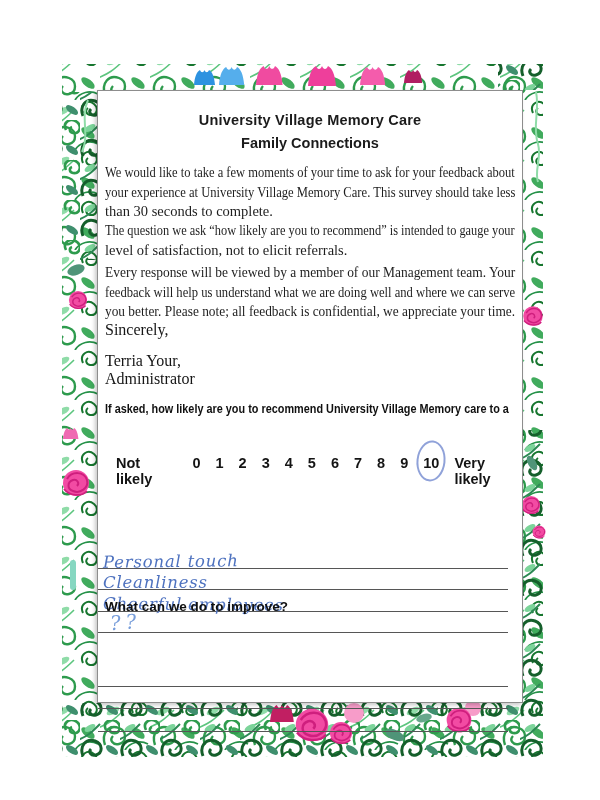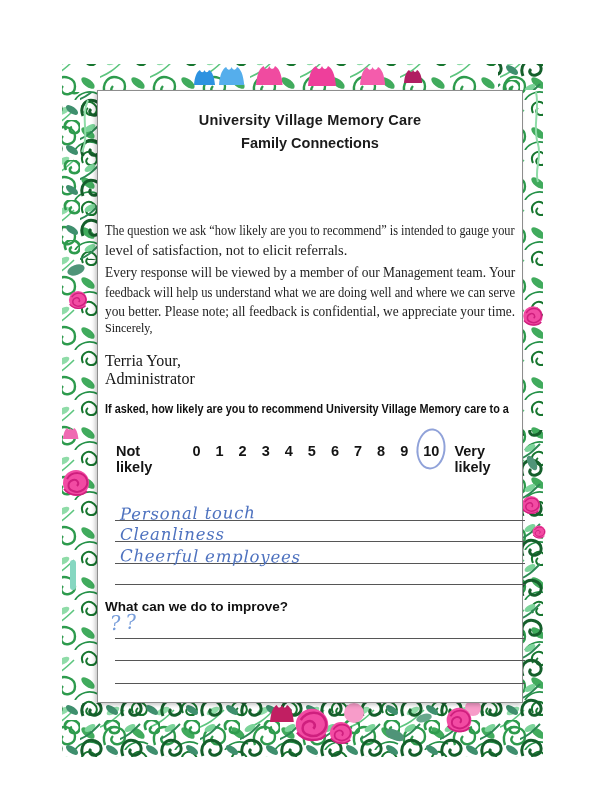--- a/index.html
+++ b/index.html
@@ -11,34 +11,34 @@
          filter:blur(.2px);}
   .pc{position:absolute;}
   .title{left:0;right:0;top:21px;text-align:center;font-family:"Liberation Sans",sans-serif;
          font-weight:700;font-size:14.5px;color:#1b1b1b;letter-spacing:.2px;}
   .subtitle{left:0;right:0;top:44px;text-align:center;font-family:"Liberation Sans",sans-serif;
          font-weight:700;font-size:14.5px;color:#1b1b1b;}
   .para{position:absolute;left:7px;width:412px;}
   .body-line{display:block;width:max-content;white-space:nowrap;font-size:14.5px;line-height:19.5px;
          color:#1e1e1e;}
   .p1{top:72px;} .p2{top:130px;} .p3{top:172px;}
-  .closing{left:7px;top:230px;font-size:12px;color:#161616;}
+  .closing{left:7px;top:230px;font-size:16px;color:#161616;}
   .sig-name{left:7px;top:261px;font-size:16px;line-height:18px;color:#161616;}
   .sig-title{left:7px;top:279px;font-size:16px;color:#161616;}
   .question{position:absolute;left:7px;top:308px;}
   .q-line{display:block;width:max-content;white-space:nowrap;font-family:"Liberation Sans",sans-serif;
          font-size:13.5px;line-height:20px;color:#101010;font-weight:600;}
   .scale-row{position:absolute;left:18px;top:352px;display:flex;align-items:baseline;gap:15px;
          font-family:"Liberation Sans",sans-serif;font-weight:700;font-size:14.5px;color:#141414;}
-  .scale-ten{position:relative;}
+  .scale-ten{position:relative;margin-top:12px;}
   .pen-circle{position:absolute;left:50%;top:50%;width:25px;height:37px;border:2px solid #7d92d2;
          border-radius:50%;transform:translate(-50%,-55%) rotate(6deg);opacity:.85;}
   .q-like{position:absolute;left:7px;top:384px;}
   .q-improve{position:absolute;left:7px;top:506px;}
-  .lines-group{position:absolute;left:17px;width:410px;}
+  .lines-group{position:absolute;left:0;width:410px;margin-top:48px;}
   .lg1{top:408px;} .lg2{top:526px;}
   .ans-line{position:relative;height:20.5px;border-bottom:1.5px solid #565656;}
   .lg2 .ans-line{height:21.5px;}
   .lg2 .ans-line:first-child{height:20.5px;}
   .hand{position:absolute;left:5px;bottom:-3px;font-family:"DejaVu Serif",serif;font-style:italic;
          font-size:16.5px;letter-spacing:.8px;color:#4e72bf;white-space:nowrap;}
   .ans-line:nth-child(1) .hand{transform:rotate(-.7deg);}
   .ans-line:nth-child(3) .hand{transform:rotate(.5deg);}
   .hand-improve{position:absolute;left:12px;top:519px;font-family:"DejaVu Serif",serif;
          font-style:italic;font-size:20px;letter-spacing:5px;color:#779dda;transform:rotate(-5deg);}
@@ -110,20 +110,25 @@
     <ellipse cx="424" cy="718" rx="8" ry="4" fill="#67a88c" transform="rotate(-15 424 718)"></ellipse>
     <circle cx="473" cy="708" r="8" fill="#f79cc9"></circle>
     <use href="#rose" transform="translate(459,720) scale(0.95)"></use>
   </svg>
 
   <div class="paper">
 
     <div class="pc subtitle">Family Connections</div>
     <div class="pc title">University Village Memory Care</div>
 
+    <div class="para p1">
+      <div class="body-line" style="transform-origin: left center; transform: scaleX(0.863);">We would like to take a few moments of your time to ask for your feedback about</div>
+      <div class="body-line" style="transform-origin: left center; transform: scaleX(0.869);">your experience at University Village Memory Care. This survey should take less</div>
+      <div class="body-line">than 30 seconds to complete.</div>
+    </div>
 
     <div class="para p2">
       <div class="body-line" style="transform-origin: left center; transform: scaleX(0.852);">The question we ask “how likely are you to recommend” is intended to gauge your</div>
       <div class="body-line">level of satisfaction, not to elicit referrals.</div>
     </div>
 
     <div class="para p3">
       <div class="body-line" style="transform-origin: left center; transform: scaleX(0.928);">Every response will be viewed by a member of our Management team. Your</div>
       <div class="body-line" style="transform-origin: left center; transform: scaleX(0.869);">feedback will help us understand what we are doing well and where we can serve</div>
       <div class="body-line" style="transform-origin: left center; transform: scaleX(0.921);">you better. Please note; all feedback is confidential, we appreciate your time.</div>

